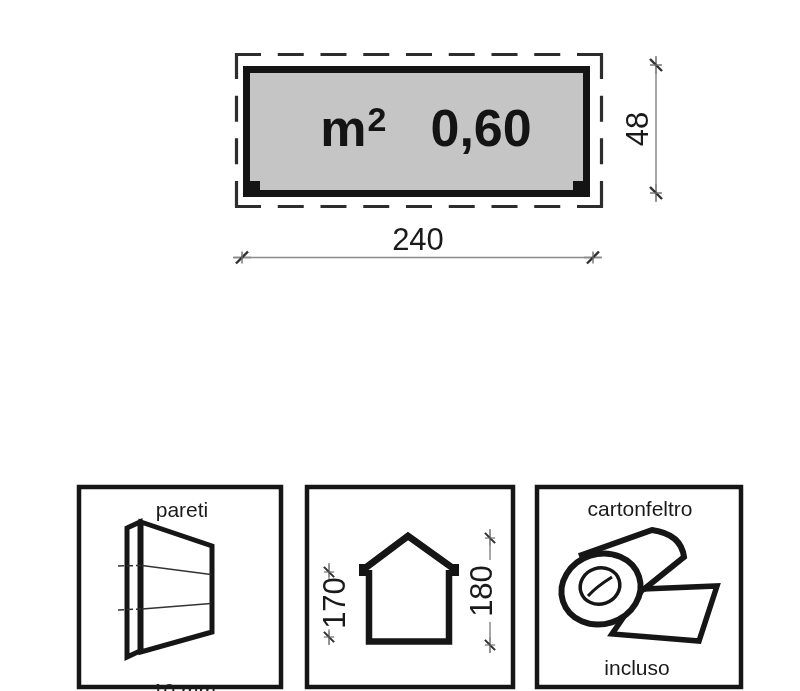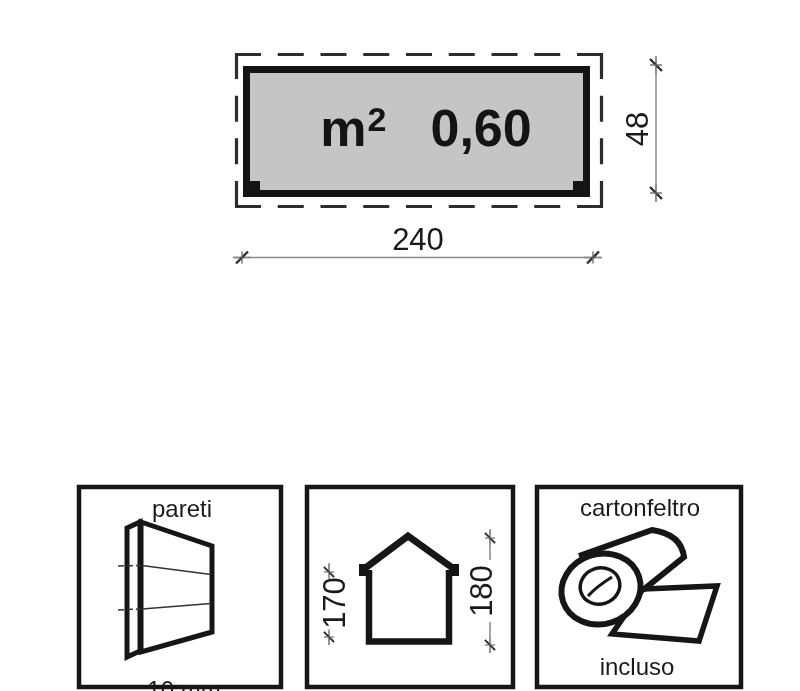--- a/index.html
+++ b/index.html
@@ -23,21 +23,21 @@
   .thin{stroke:#333333;stroke-width:1.5;fill:none}
   .dashed-thin{stroke-dasharray:6 3}
 
   
   .label{
     position:absolute;transform:translate(-50%,-50%);
     white-space:nowrap;color:#1a1a1a;line-height:1;
   }
   .rot{transform:translate(-50%,-50%) rotate(-90deg)}
   .dim-text{font-size:31px}
-  .box-text{font-size:24px}
+  .box-text{font-size:21px}
   .area-text{
     position:absolute;left:426px;top:128px;transform:translate(-50%,-50%);
     display:flex;align-items:baseline;font-weight:bold;font-size:52px;
     color:#141414;white-space:nowrap;line-height:1;
   }
   .area-text .sup{font-size:34px;position:relative;top:-15px;margin-left:1px}
   .area-text .val{margin-left:44px}
 </style>
 </head>
 <body>

